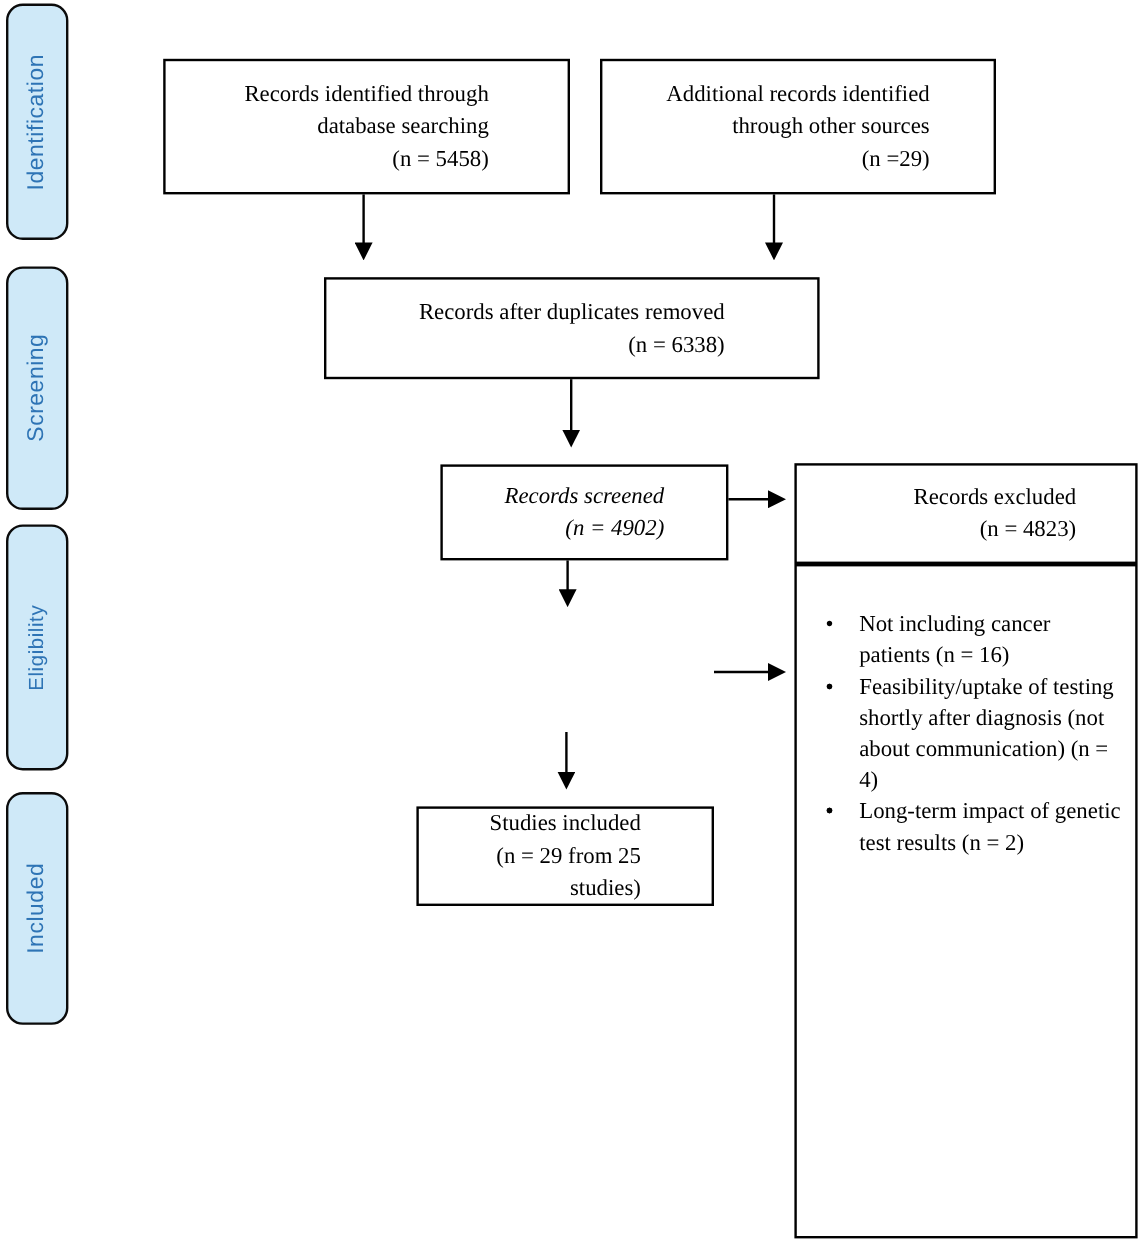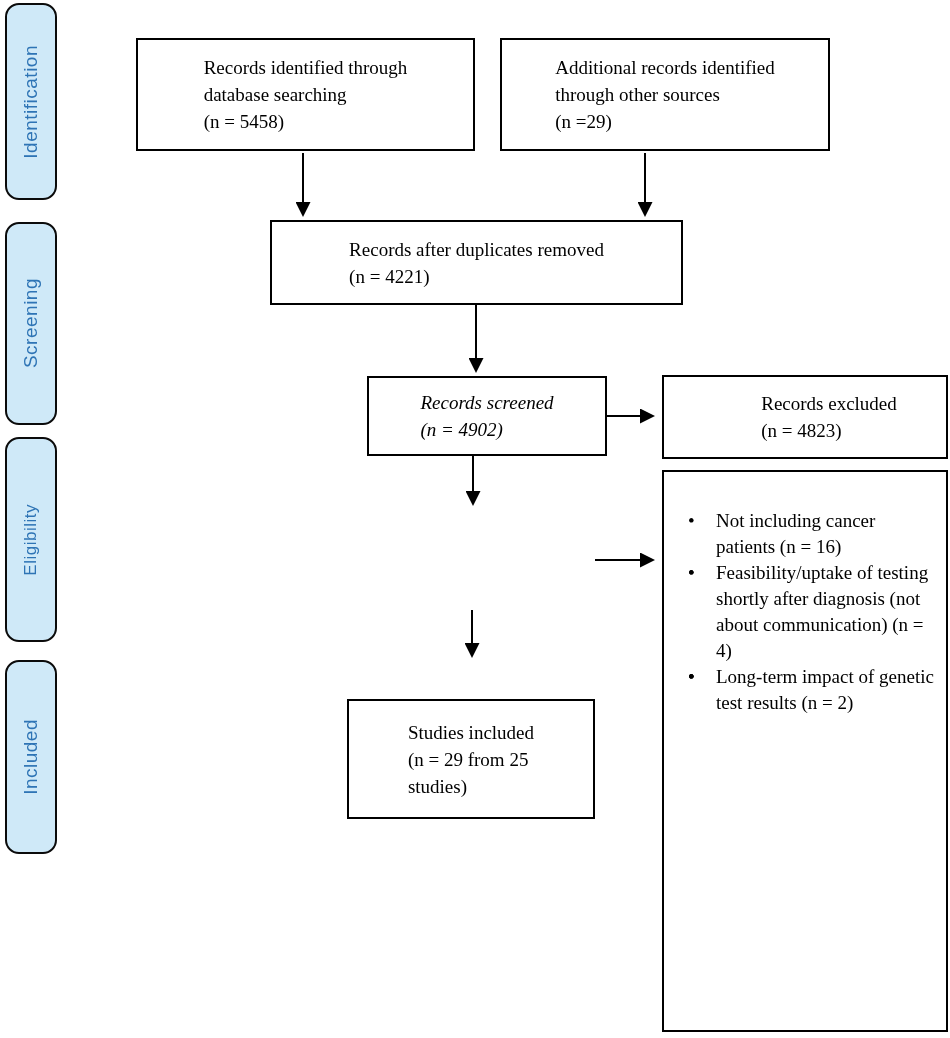--- a/index.html
+++ b/index.html
@@ -49,21 +49,22 @@
   }
   .stage.small .vlabel { font-size: 17px; }
   
   .fbox {
     position: absolute;
     background: #fff;
     border: 2px solid var(--box-border);
     display: flex;
     align-items: center;
     justify-content: center;
-    text-align: left;
+    text-align: right;
+    margin-top: 11px;
   }
   .box-text {
     white-space: pre-line;
     font-size: 19px;
     line-height: 27px;
   }
   
   .bigbox {
     position: absolute;
     background: #fff;
@@ -134,35 +135,35 @@
   </div>
 
   <div class="fbox" style="left:500px;top:38px;width:330px;height:113px;">
     <div class="box-text">Additional records identified
 through other sources
 (n =29)</div>
   </div>
 
   <div class="fbox" style="left:270px;top:220px;width:413px;height:85px;">
     <div class="box-text">Records after duplicates removed
-(n = 4221)</div>
+(n = 6338)</div>
   </div>
 
   <div class="fbox" style="left:367px;top:376px;width:240px;height:80px;font-style:italic;">
     <div class="box-text">Records screened
 (n = 4902)</div>
   </div>
 
   <div class="fbox" style="left:662px;top:375px;width:286px;height:84px;padding-left:48px;">
     <div class="box-text">Records excluded
 (n = 4823)</div>
   </div>
 
 
-  <div class="fbox" style="left:347px;top:699px;width:248px;height:120px;">
+  <div class="fbox" style="left:347px;top:661px;width:248px;height:83px;">
     <div class="box-text">Studies included
 (n = 29 from 25
 studies)</div>
   </div>
 
   <div class="bigbox" style="left:662px;top:470px;width:286px;height:562px;">
     <ul class="reason-list">
       <li>
         <span class="bullet-dot">•</span>
         <span>Not including cancer patients (n = 16)</span>

